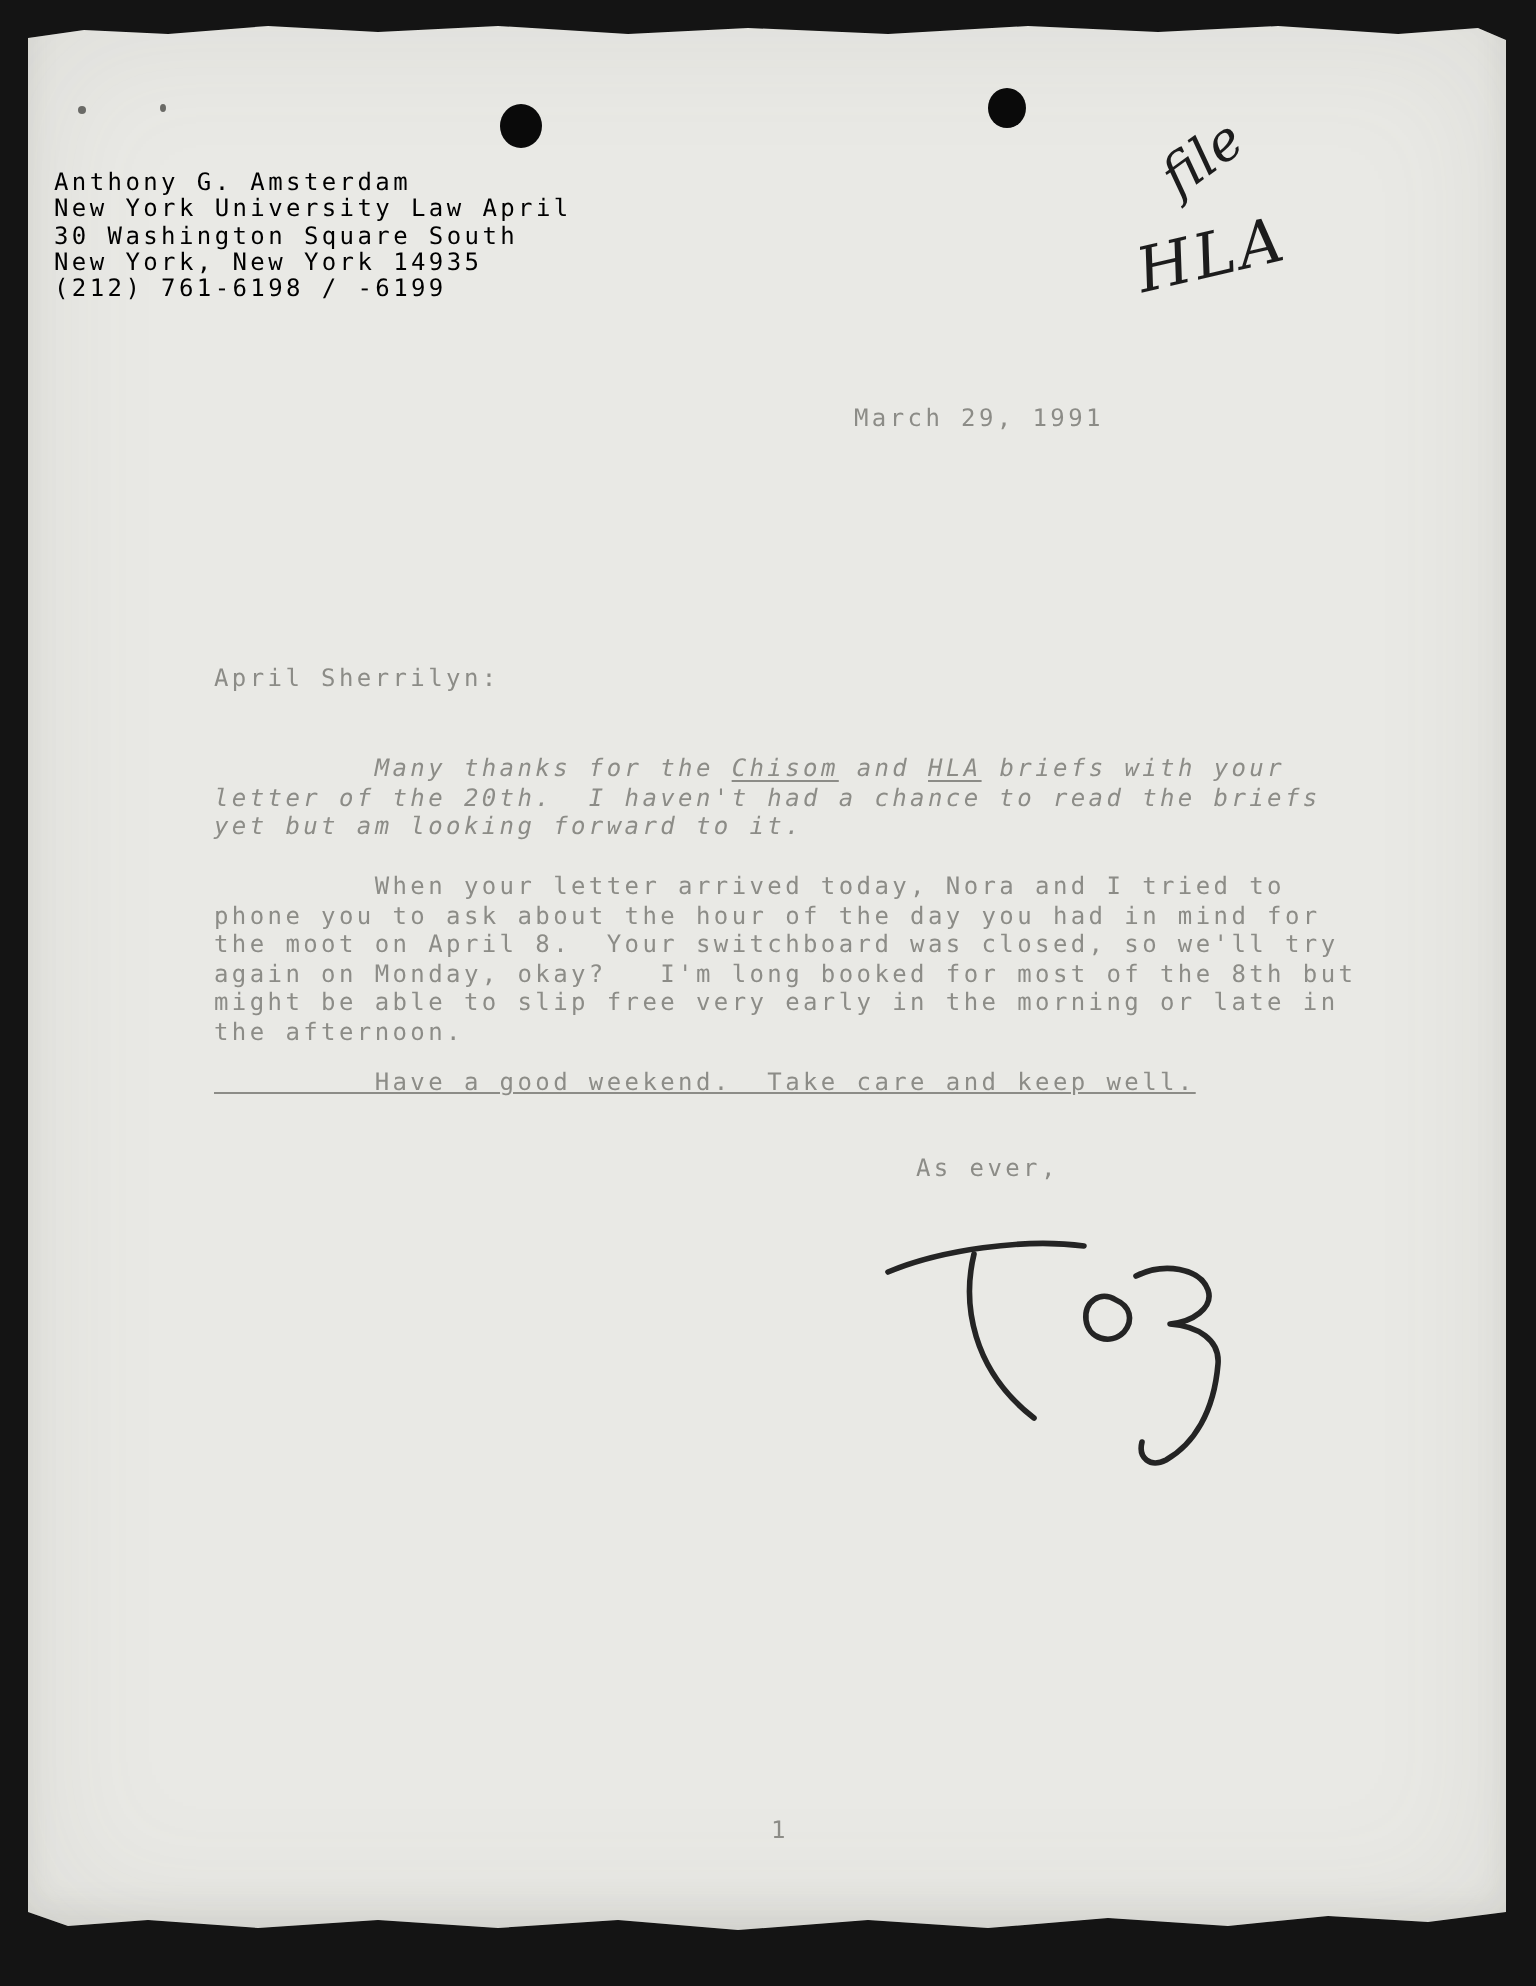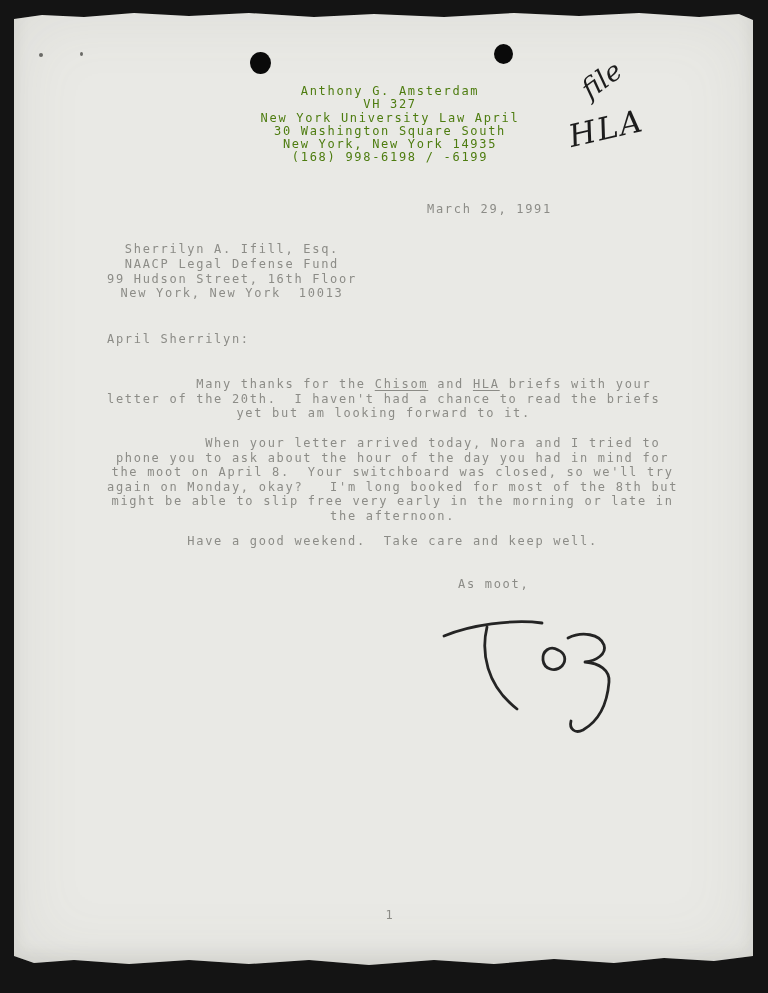--- a/index.html
+++ b/index.html
@@ -20,35 +20,34 @@
       739px 944px, 700px 949px, 650px 946px, 600px 951px, 540px 947px, 480px 952px, 420px 948px,
       355px 953px, 295px 948px, 235px 952px, 175px 948px, 115px 952px, 60px 948px, 20px 951px, 0px 944px);
   }
   .typed{
     position:absolute;
     color:#8c8c87;
     font-size:12px;
     letter-spacing:1.7px;
     line-height:14.5px;
     white-space:pre;
-    text-align:center;
   }
   .letterhead{
     left:13px;top:73px;width:726px;
     line-height:13.3px;
-    color:#4d7c0f;
+    color:#000000;
   }
   .dateline{left:413px;top:190px;}
   .recipient{left:93px;top:230px;line-height:14.8px;}
   .salutation{left:93px;top:320px;}
   .letter-body{left:93px;top:0;width:600px;height:953px;}
   .para{position:absolute;left:0;white-space:pre;}
-  .para.p0{top:365px;}
+  .para.p0{top:365px;font-style:italic;}
   .para.p1{top:424px;}
-  .para.p2{top:522px;}
+  .para.p2{top:522px;text-decoration:underline;}
   .u{text-decoration:underline;text-underline-offset:2px;text-decoration-thickness:1px;}
   .closing{left:444px;top:565px;}
   .pagenum{left:0;top:896px;width:752px;text-align:center;}
   .hole{
     position:absolute;border-radius:50%;
     background:#0a0a0a;
   }
   .hole.h1{left:236px;top:40px;width:21px;height:22px;}
   .hole.h2{left:480px;top:32px;width:19px;height:20px;}
   .speck{position:absolute;background:#6a6a66;border-radius:50%;}
@@ -86,31 +85,30 @@
     <div class="speck s1"></div>
     <div class="speck s2"></div>
     <div class="hole h1"></div>
     <div class="hole h2"></div>
 
     <div class="handnote">
       <div class="hn-file">file</div>
       <div class="hn-hla">HLA</div>
     </div>
 
-    <div class="typed letterhead"><div>Anthony G. Amsterdam</div><div>VH 327</div><div>New York University Law April</div><div>30 Washington Square South</div><div>New York, New York 14935</div><div>(168) 998-6198 / -6199</div></div>
+    <div class="typed letterhead"><div>Anthony G. Amsterdam</div><div>New York University Law April</div><div>30 Washington Square South</div><div>New York, New York 14935</div><div>(212) 761-6198 / -6199</div></div>
 
     <div class="typed dateline">March 29, 1991</div>
 
-    <div class="typed recipient"><div>Sherrilyn A. Ifill, Esq.</div><div>NAACP Legal Defense Fund</div><div>99 Hudson Street, 16th Floor</div><div>New York, New York  10013</div></div>
 
     <div class="typed salutation">April Sherrilyn:</div>
 
     <div class="typed letter-body"><div class="para p0"><div><span>         Many thanks for the </span><span class="u">Chisom</span><span> and </span><span class="u">HLA</span><span> briefs with your</span></div><div><span>letter of the 20th.  I haven't had a chance to read the briefs</span></div><div><span>yet but am looking forward to it.</span></div></div><div class="para p1"><div><span>         When your letter arrived today, Nora and I tried to</span></div><div><span>phone you to ask about the hour of the day you had in mind for</span></div><div><span>the moot on April 8.  Your switchboard was closed, so we'll try</span></div><div><span>again on Monday, okay?   I'm long booked for most of the 8th but</span></div><div><span>might be able to slip free very early in the morning or late in</span></div><div><span>the afternoon.</span></div></div><div class="para p2"><div><span>         Have a good weekend.  Take care and keep well.</span></div></div></div>
 
-    <div class="typed closing">As moot,</div>
+    <div class="typed closing">As ever,</div>
 
     <svg class="signature" width="220" height="145" viewBox="0 0 220 145" aria-hidden="true">
       <path d="M14,28 C40,17 82,11 112,15"></path>
       <path d="M57,19 C51,44 56,77 87,101"></path>
       <path d="M128,42 C120,37 112,43 113,52 C114,61 125,65 132,58 C137,52 135,45 128,42"></path>
       <path d="M138,30 C152,23 170,26 174,37 C177,46 166,53 155,54 C169,55 180,62 179,74 C177,98 167,114 153,122 C145,126 139,121 141,113"></path>
     </svg>
 
     <div class="typed pagenum">1</div>
   </div>

